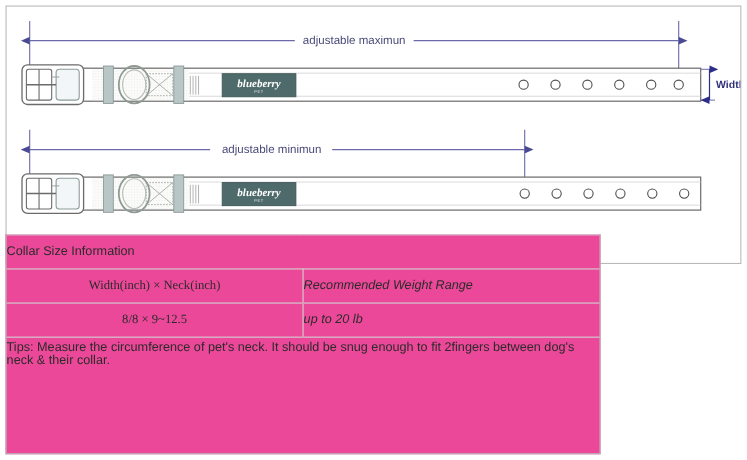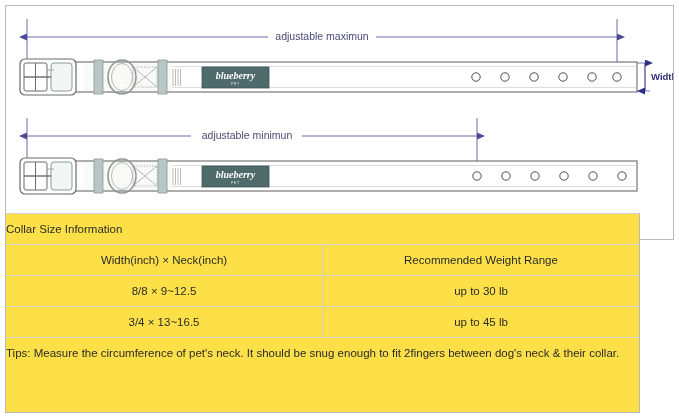--- a/index.html
+++ b/index.html
@@ -61,26 +61,26 @@
     font-size: 3.6px;
     fill: #e8eceb;
     letter-spacing: 0.6px;
   }
 
   
   #table-panel {
     position: absolute;
     left: 5px;
     top: 213px;
-    width: 635px;
+    width: 541px;
     height: 200px;
     border: 1px solid #b9b9b9;
     border-top: none;
     box-sizing: border-box;
-    background: #fde047;
+    background: #ec4899;
   }
   table.size-table {
     width: 100%;
     border-collapse: collapse;
     table-layout: fixed;
   }
   table.size-table td {
     border-top: 1px solid #d2d2d2;
     font-size: 11.5px;
     color: #2b2b2b;
@@ -98,23 +98,25 @@
   }
   td.hdr-cell {
     text-align: center;
     font-size: 11.5px;
     color: #2b2b2b;
     height: 32px;
   }
   td.col-left {
     text-align: center;
     border-right: 1px solid #d2d2d2;
+    font-family: Liberation Serif, serif;
   }
   td.col-right {
-    text-align: center;
+    text-align: left;
+    font-style: italic;
   }
   td.tips-cell {
     text-align: left;
     padding-left: 10px;
     font-size: 11px;
     color: #2b2b2b;
     height: 30px;
   }
 </style>
 </head>
@@ -277,25 +279,21 @@
       <tbody>
         <tr>
           <td class="title-cell" colspan="2">Collar Size Information</td>
         </tr>
         <tr>
           <td class="hdr-cell col-left">Width(inch)  ×  Neck(inch)</td>
           <td class="hdr-cell col-right">Recommended Weight Range</td>
         </tr>
         <tr>
           <td class="col-left">8/8 × 9~12.5</td>
-          <td class="col-right">up to 30 lb</td>
-        </tr>
-        <tr>
-          <td class="col-left">3/4 × 13~16.5</td>
-          <td class="col-right">up to 45 lb</td>
+          <td class="col-right">up to 20 lb</td>
         </tr>
         <tr>
           <td class="tips-cell" colspan="2">Tips: Measure the circumference of pet's neck. It should be snug enough to fit 2fingers between dog's neck &amp; their collar.</td>
         </tr>
       </tbody>
     </table>
   </div>
 
 </div>
 

